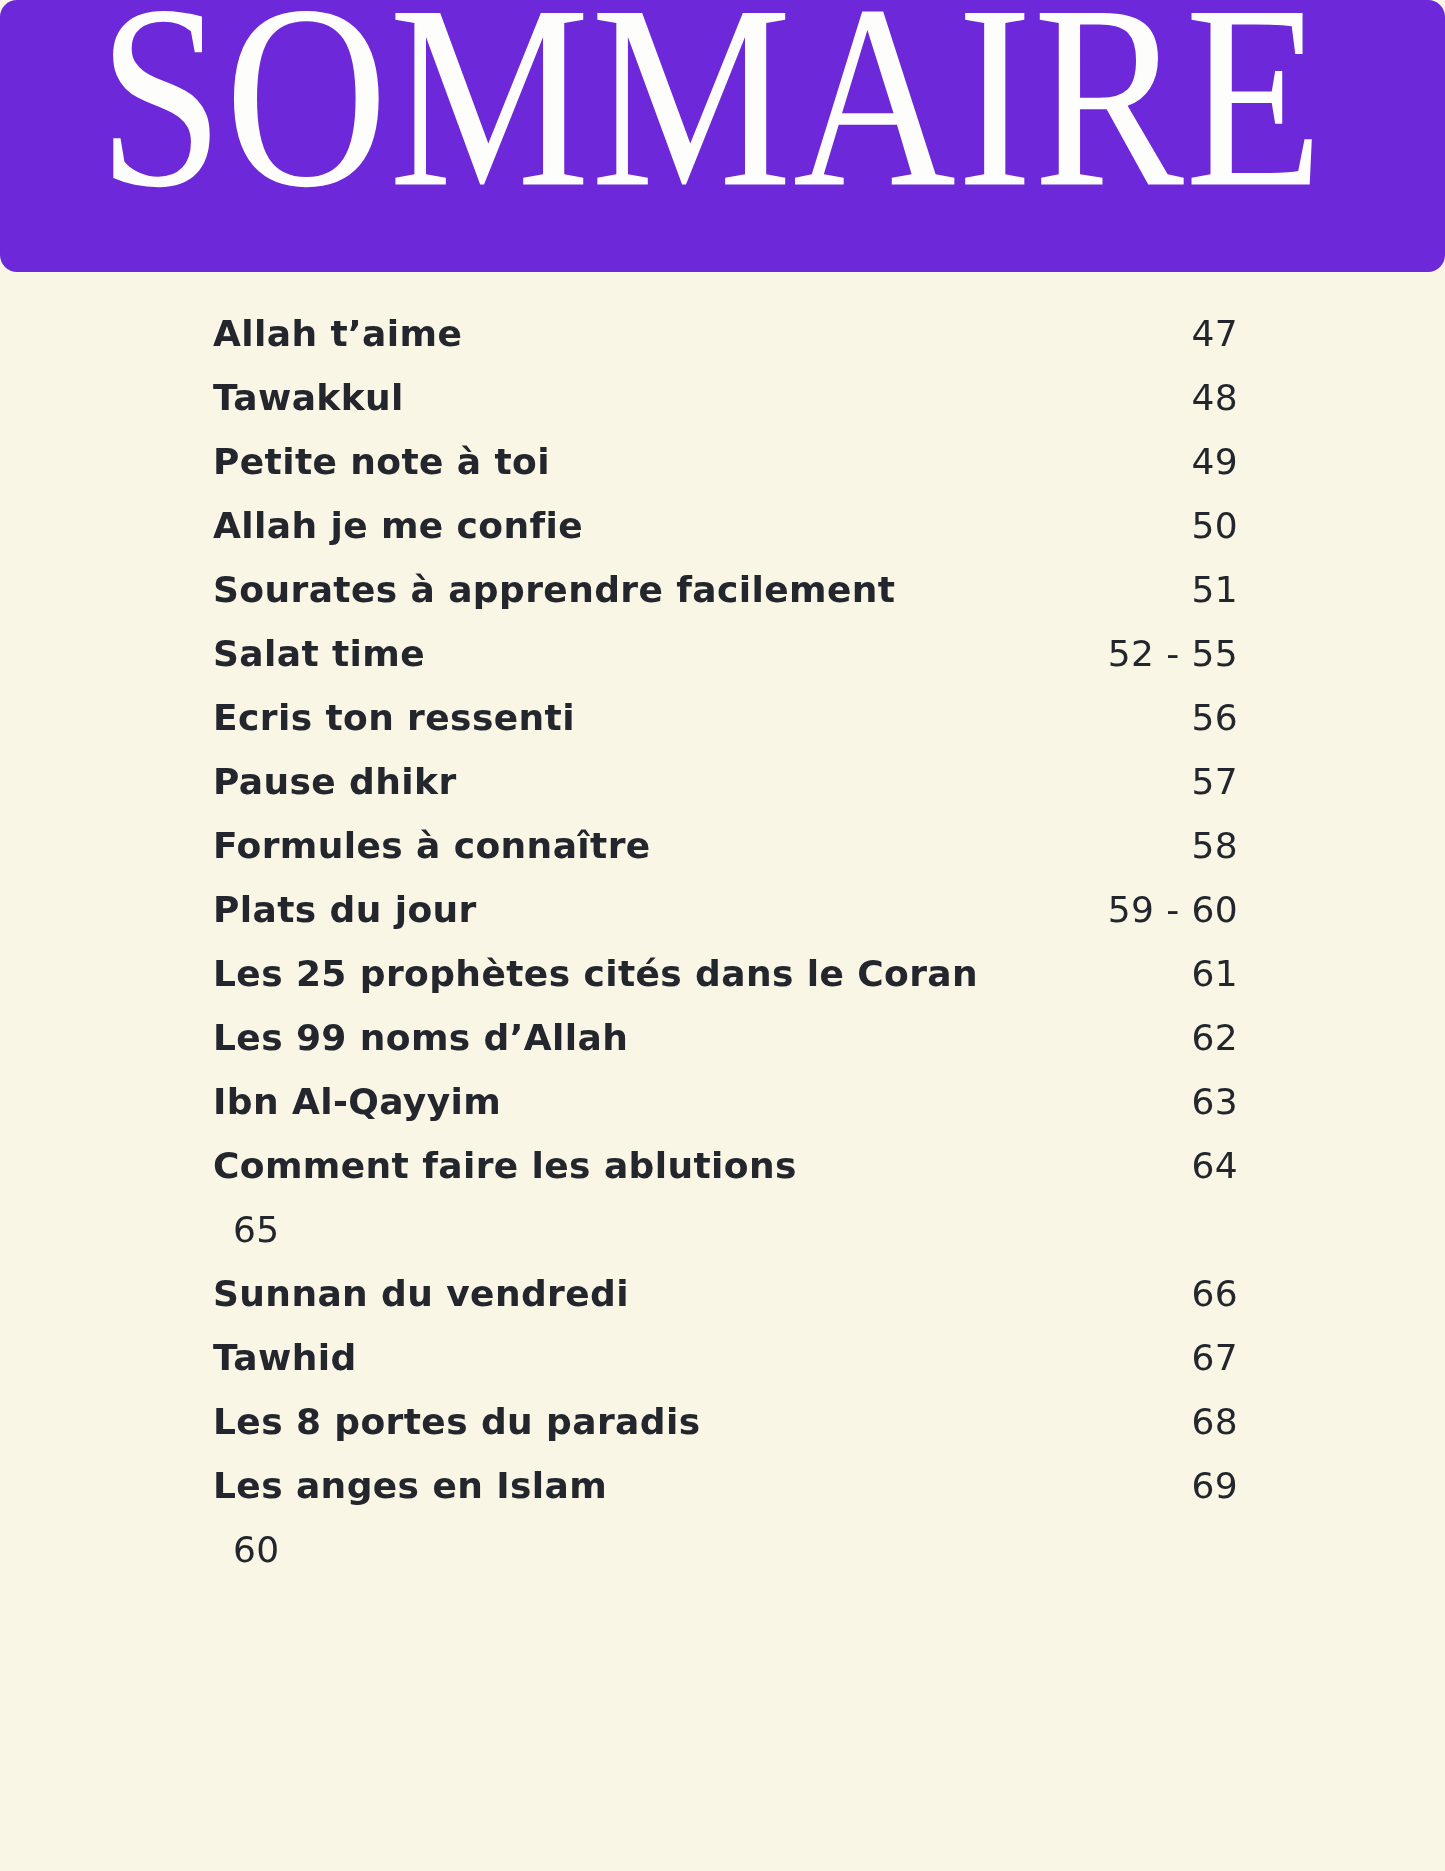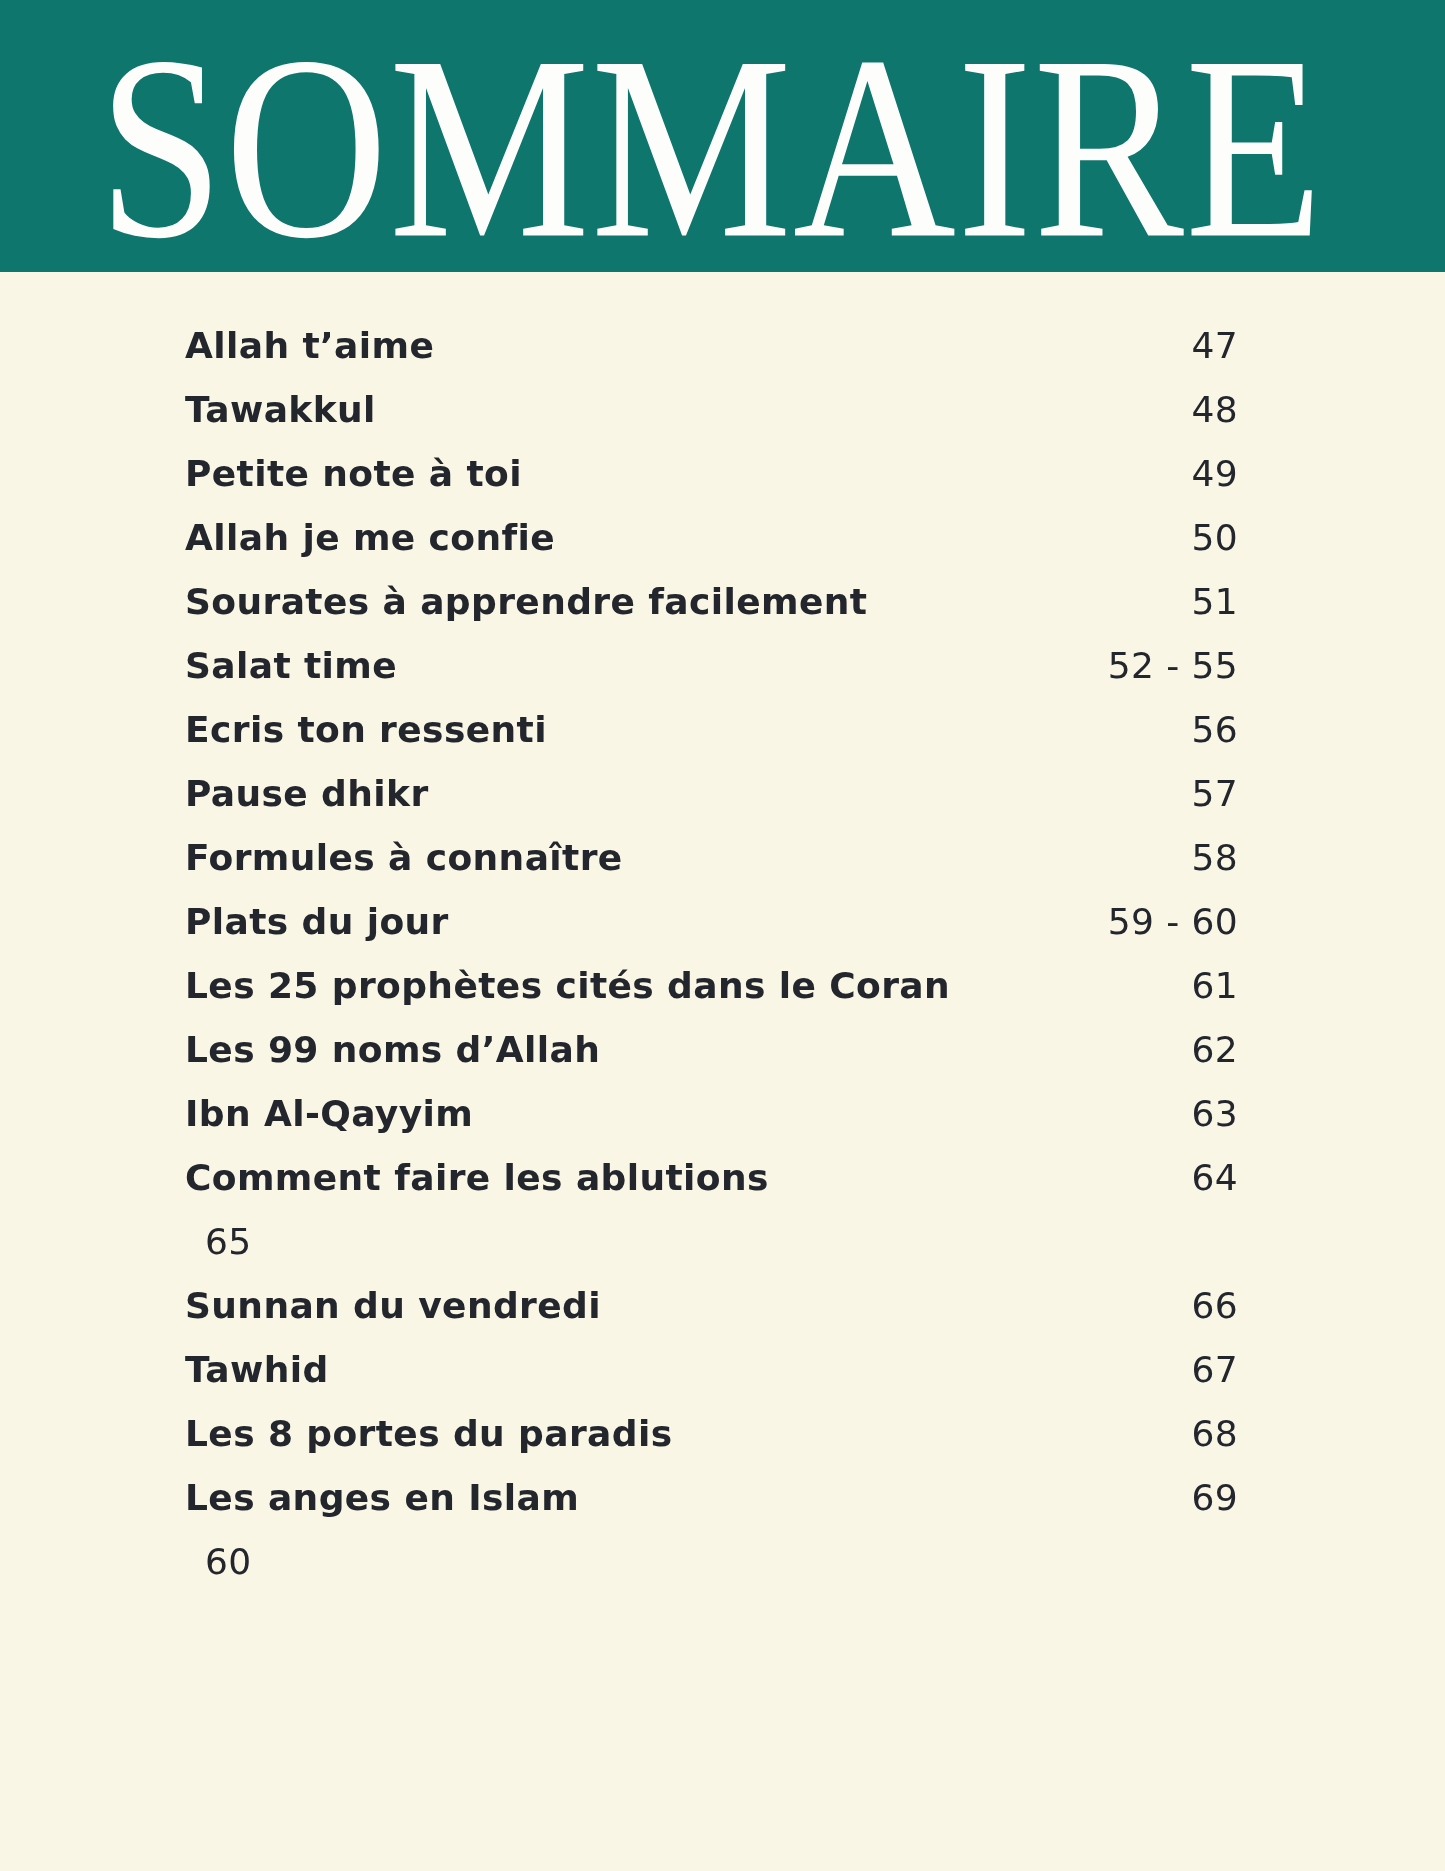--- a/index.html
+++ b/index.html
@@ -15,24 +15,25 @@
     background: #f9f6e6;
     overflow: hidden;
     font-family: "DejaVu Sans", sans-serif;
   }
   
   .header-band {
     position: absolute;
     top: 0; left: 0;
     width: 1445px;
     height: 272px;
-    background: #0f766e;
+    background: #6d28d9;
     display: flex;
-    align-items: flex-end;
+    align-items: flex-start;
     overflow: hidden;
+    border-radius: 17px;
   }
   .header-title {
     font-family: "Liberation Serif", "DejaVu Serif", serif;
     font-weight: 400;
     font-size: 226px;
     line-height: 0.98;
     letter-spacing: 1px;
     color: #fdfdfc;
     margin: 0 0 0 98px;
     transform: scaleY(1.16);
@@ -42,23 +43,24 @@
   
   .toc-list {
     position: absolute;
     top: 313px;
     left: 185px;
     width: 1053px;
   }
   .toc-row {
     height: 64px;
     display: flex;
-    align-items: center;
+    align-items: flex-start;
     justify-content: space-between;
     color: #23262c;
+    margin-left: 28px;
   }
   .toc-label {
     font-size: 36px;
     font-weight: bold;
     letter-spacing: 0.4px;
     white-space: nowrap;
   }
   .toc-page {
     font-size: 36px;
     font-weight: normal;

